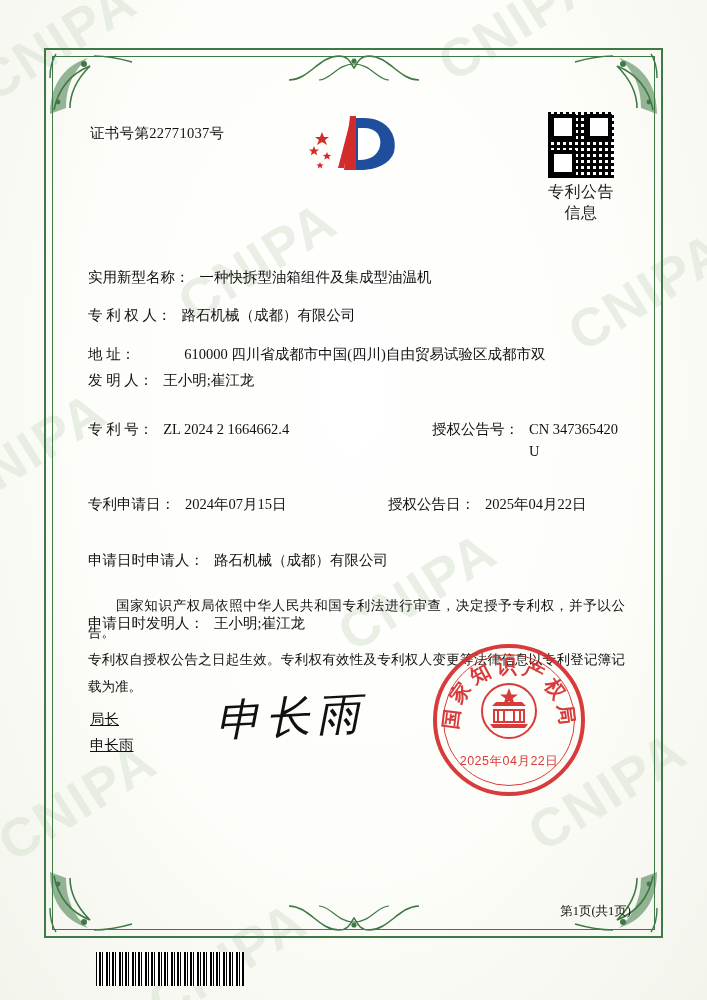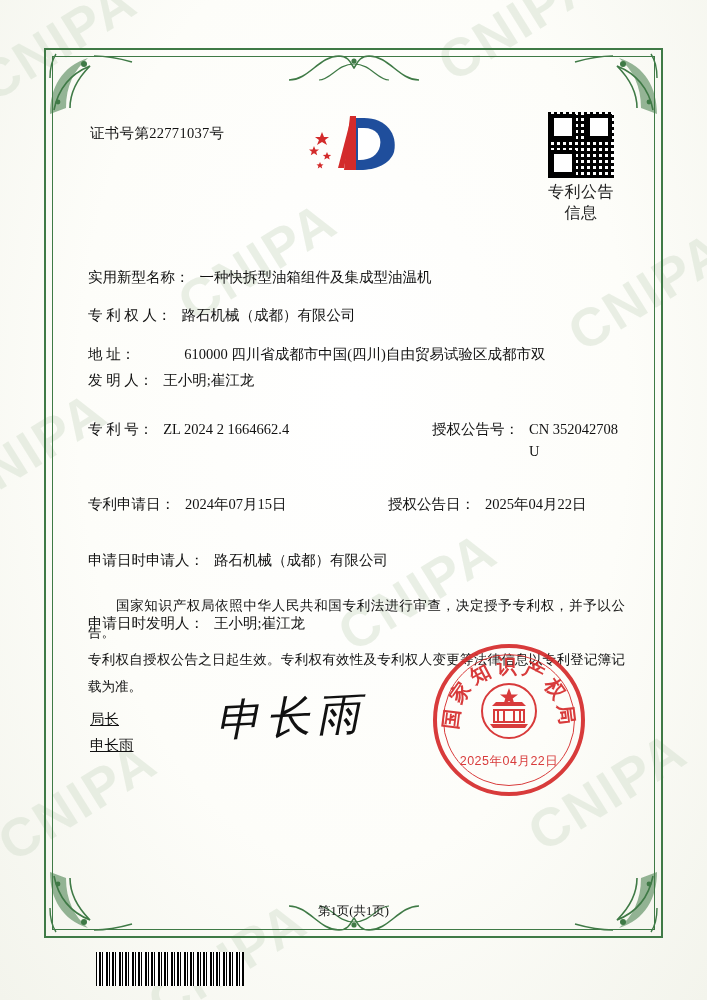--- a/index.html
+++ b/index.html
@@ -289,21 +289,21 @@
     font-size: 12.5px;
     font-family: "Liberation Sans", sans-serif;
     color: #d52b2b;
     letter-spacing: .5px;
   }
 
   .page-foot {
     position: absolute;
     left: 0; right: 0;
     bottom: -6px;
-    text-align: center;
+    text-align: right;
     font-size: 12.5px;
     color: #111;
   }
 
   
   .barcode {
     position: absolute;
     left: 96px;
     bottom: 14px;
     width: 148px;
@@ -442,21 +442,21 @@
         <span class="val">王小明;崔江龙</span>
       </div>
 
       <div class="row two" style="margin-bottom:30px;gap:44px;">
         <span class="col first">
           <span class="lbl">专  利  号：</span>
           <span class="val">ZL 2024 2 1664662.4</span>
         </span>
         <span class="col">
           <span class="lbl">授权公告号：</span>
-          <span class="val">CN 352042708 U</span>
+          <span class="val">CN 347365420 U</span>
         </span>
       </div>
 
       <div class="row two" style="margin-bottom:34px;">
         <span class="col first">
           <span class="lbl">专利申请日：</span>
           <span class="val">2024年07月15日</span>
         </span>
         <span class="col">
           <span class="lbl">授权公告日：</span>

